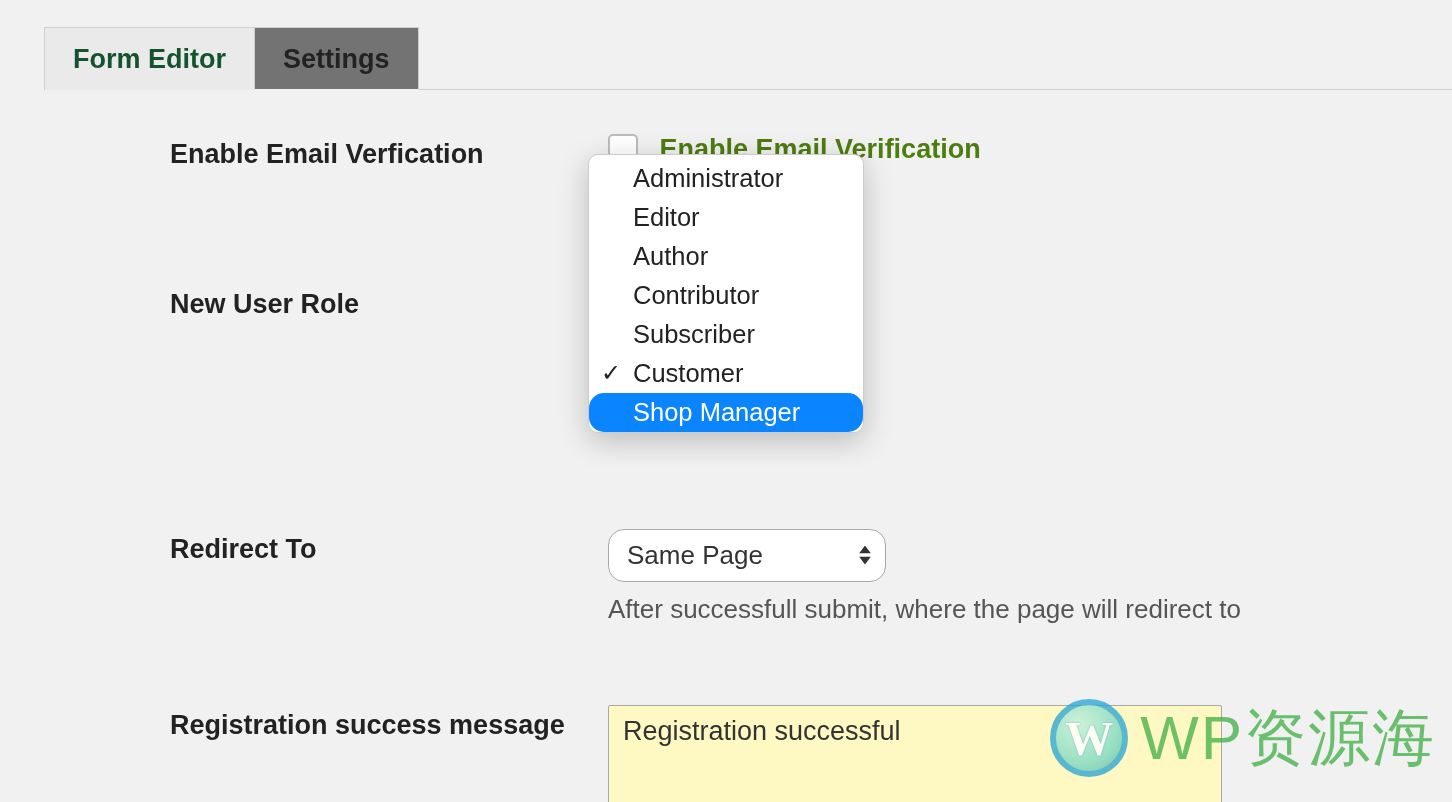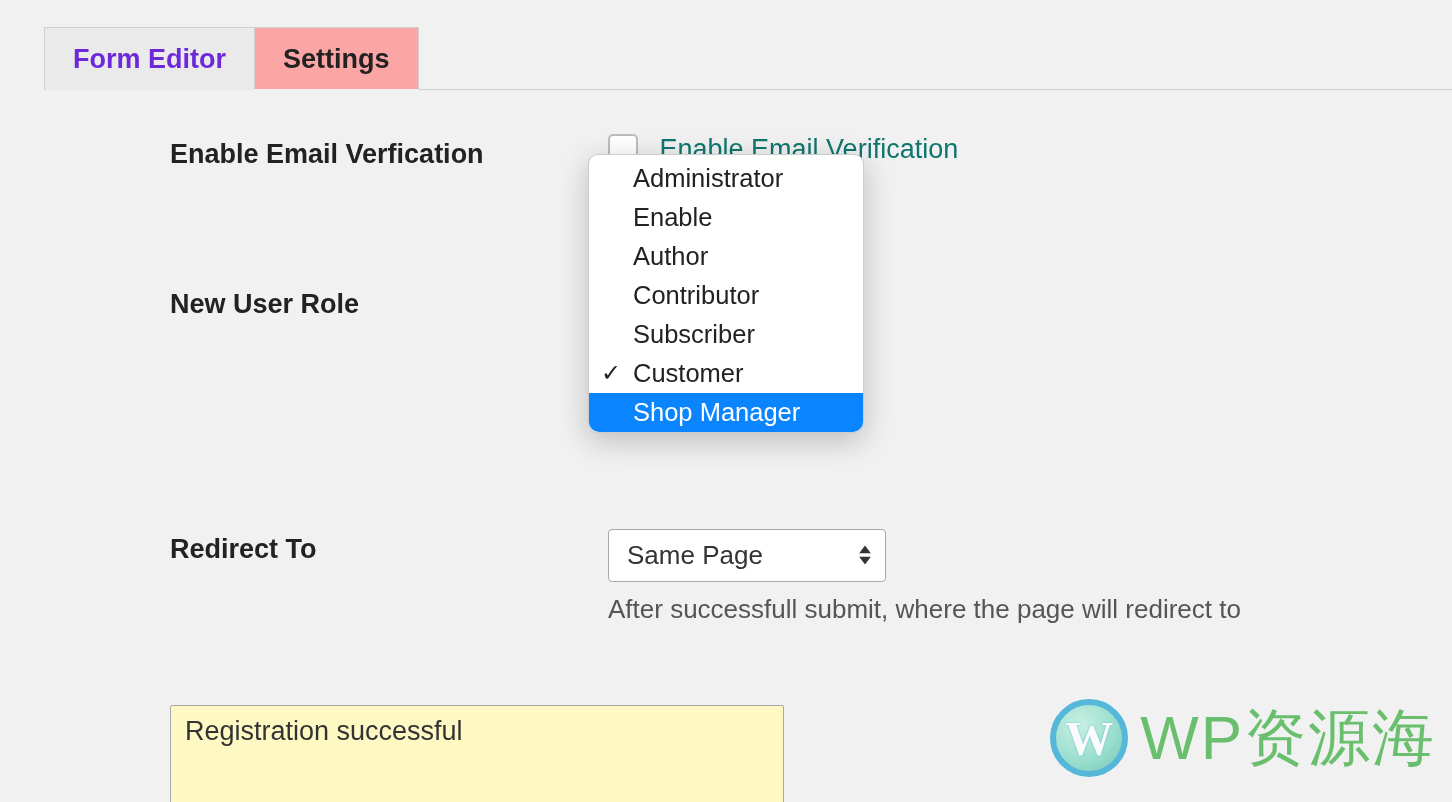--- a/index.html
+++ b/index.html
@@ -15,30 +15,30 @@
   
   .tabs {
     display: flex;
     margin: 26px 0 0 44px;
     border-bottom: 1px solid #cfcfcf;
   }
   .tab {
     padding: 16px 28px 14px 28px;
     font-size: 27px;
     font-weight: 600;
-    color: #6d28d9;
+    color: #14532d;
     border: 1px solid #cfcfcf;
     border-bottom: none;
     background: #eaeaea;
     cursor: pointer;
     position: relative;
     top: 1px;
   }
   .tab.active {
-    background: #fca5a5;
+    background: #737373;
     color: #222;
     border-bottom: 1px solid #f1f1f1;
   }
   .tab:not(.active) {
     border-right: none;
   }
 
   
   .form-table {
     margin: 44px 0 0 170px;
@@ -73,21 +73,21 @@
     width: 30px;
     height: 30px;
     border: 2px solid #bcbcbc;
     border-radius: 5px;
     background: #fff;
     vertical-align: middle;
     margin-right: 14px;
     position: relative;
     top: -2px;
   }
-  .checkbox-label { color: #0f766e; }
+  .checkbox-label { color: #4d7c0f; font-weight: bold; }
 
   
   .dropdown {
     position: absolute;
     top: 20px;
     left: -20px;
     background: #fff;
     border: 1px solid #ccc;
     border-radius: 10px;
     box-shadow: 0 8px 30px rgba(0,0,0,0.22);
@@ -109,26 +109,27 @@
     font-size: 24px;
     color: #222;
   }
   .dropdown-item.highlighted {
     background: #0a84ff;
     color: #fff;
   }
   .dropdown-item:last-child {
     border-bottom-left-radius: 10px;
     border-bottom-right-radius: 10px;
+    border-radius: 15px;
   }
 
   
   .select {
     border: 1px solid #a8a8a8;
-    border-radius: 4px;
+    border-radius: 16px;
     background: #fff;
     padding: 10px 44px 10px 18px;
     font-size: 26px;
     color: #333;
     width: 278px;
     position: relative;
     cursor: pointer;
   }
   .select .arrows {
     position: absolute;
@@ -205,21 +206,21 @@
 
   <div class="form-row row-email">
     <div class="form-label">Enable Email Verfication</div>
     <div class="form-field">
       <span class="checkbox-box"></span>
       <span class="checkbox-label">Enable Email Verification</span>
 
       
       <div class="dropdown">
         <div class="dropdown-item">Administrator</div>
-        <div class="dropdown-item">Enable</div>
+        <div class="dropdown-item">Editor</div>
         <div class="dropdown-item">Author</div>
         <div class="dropdown-item">Contributor</div>
         <div class="dropdown-item">Subscriber</div>
         <div class="dropdown-item">
           <span class="check">✓</span>
           <span>Customer</span>
         </div>
         <div class="dropdown-item highlighted">Shop Manager</div>
       </div>
     </div>
@@ -242,20 +243,21 @@
           <svg width="12" height="8" viewBox="0 0 12 8" style="margin-top:3px">
               <polygon points="0,0 12,0 6,8" fill="#333"></polygon>
             </svg>
         </span>
       </div>
       <div class="help-text">After successfull submit, where the page will redirect to</div>
     </div>
   </div>
 
   <div class="form-row row-message">
+    <div class="form-label">Registration success message</div>
     <div class="form-field">
       <textarea class="textarea" style="">Registration successful</textarea>
     </div>
   </div>
 
 </div>
 
 <div class="watermark">
   <div class="logo">
       <span>W</span>

